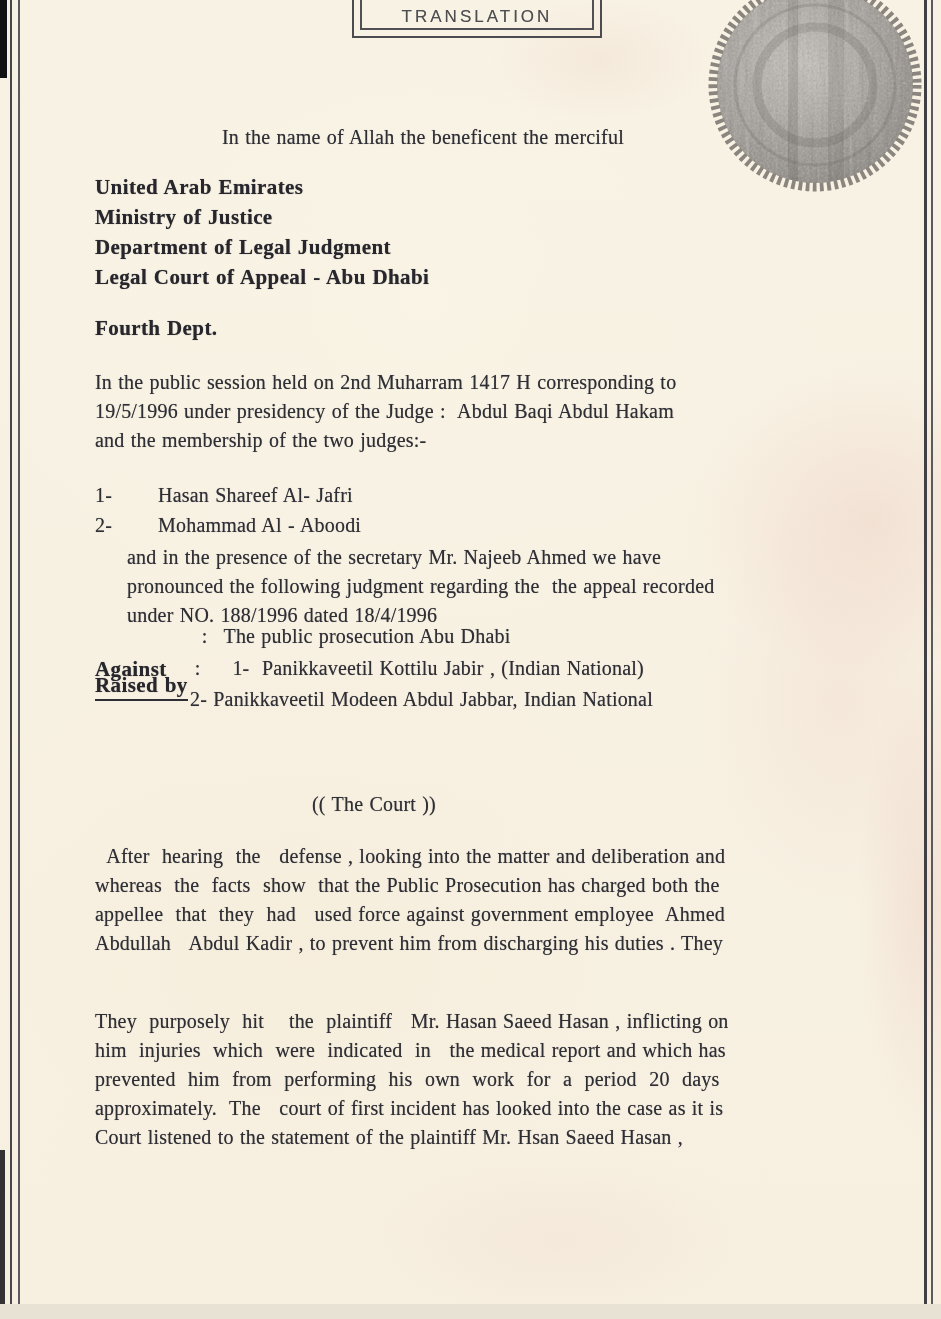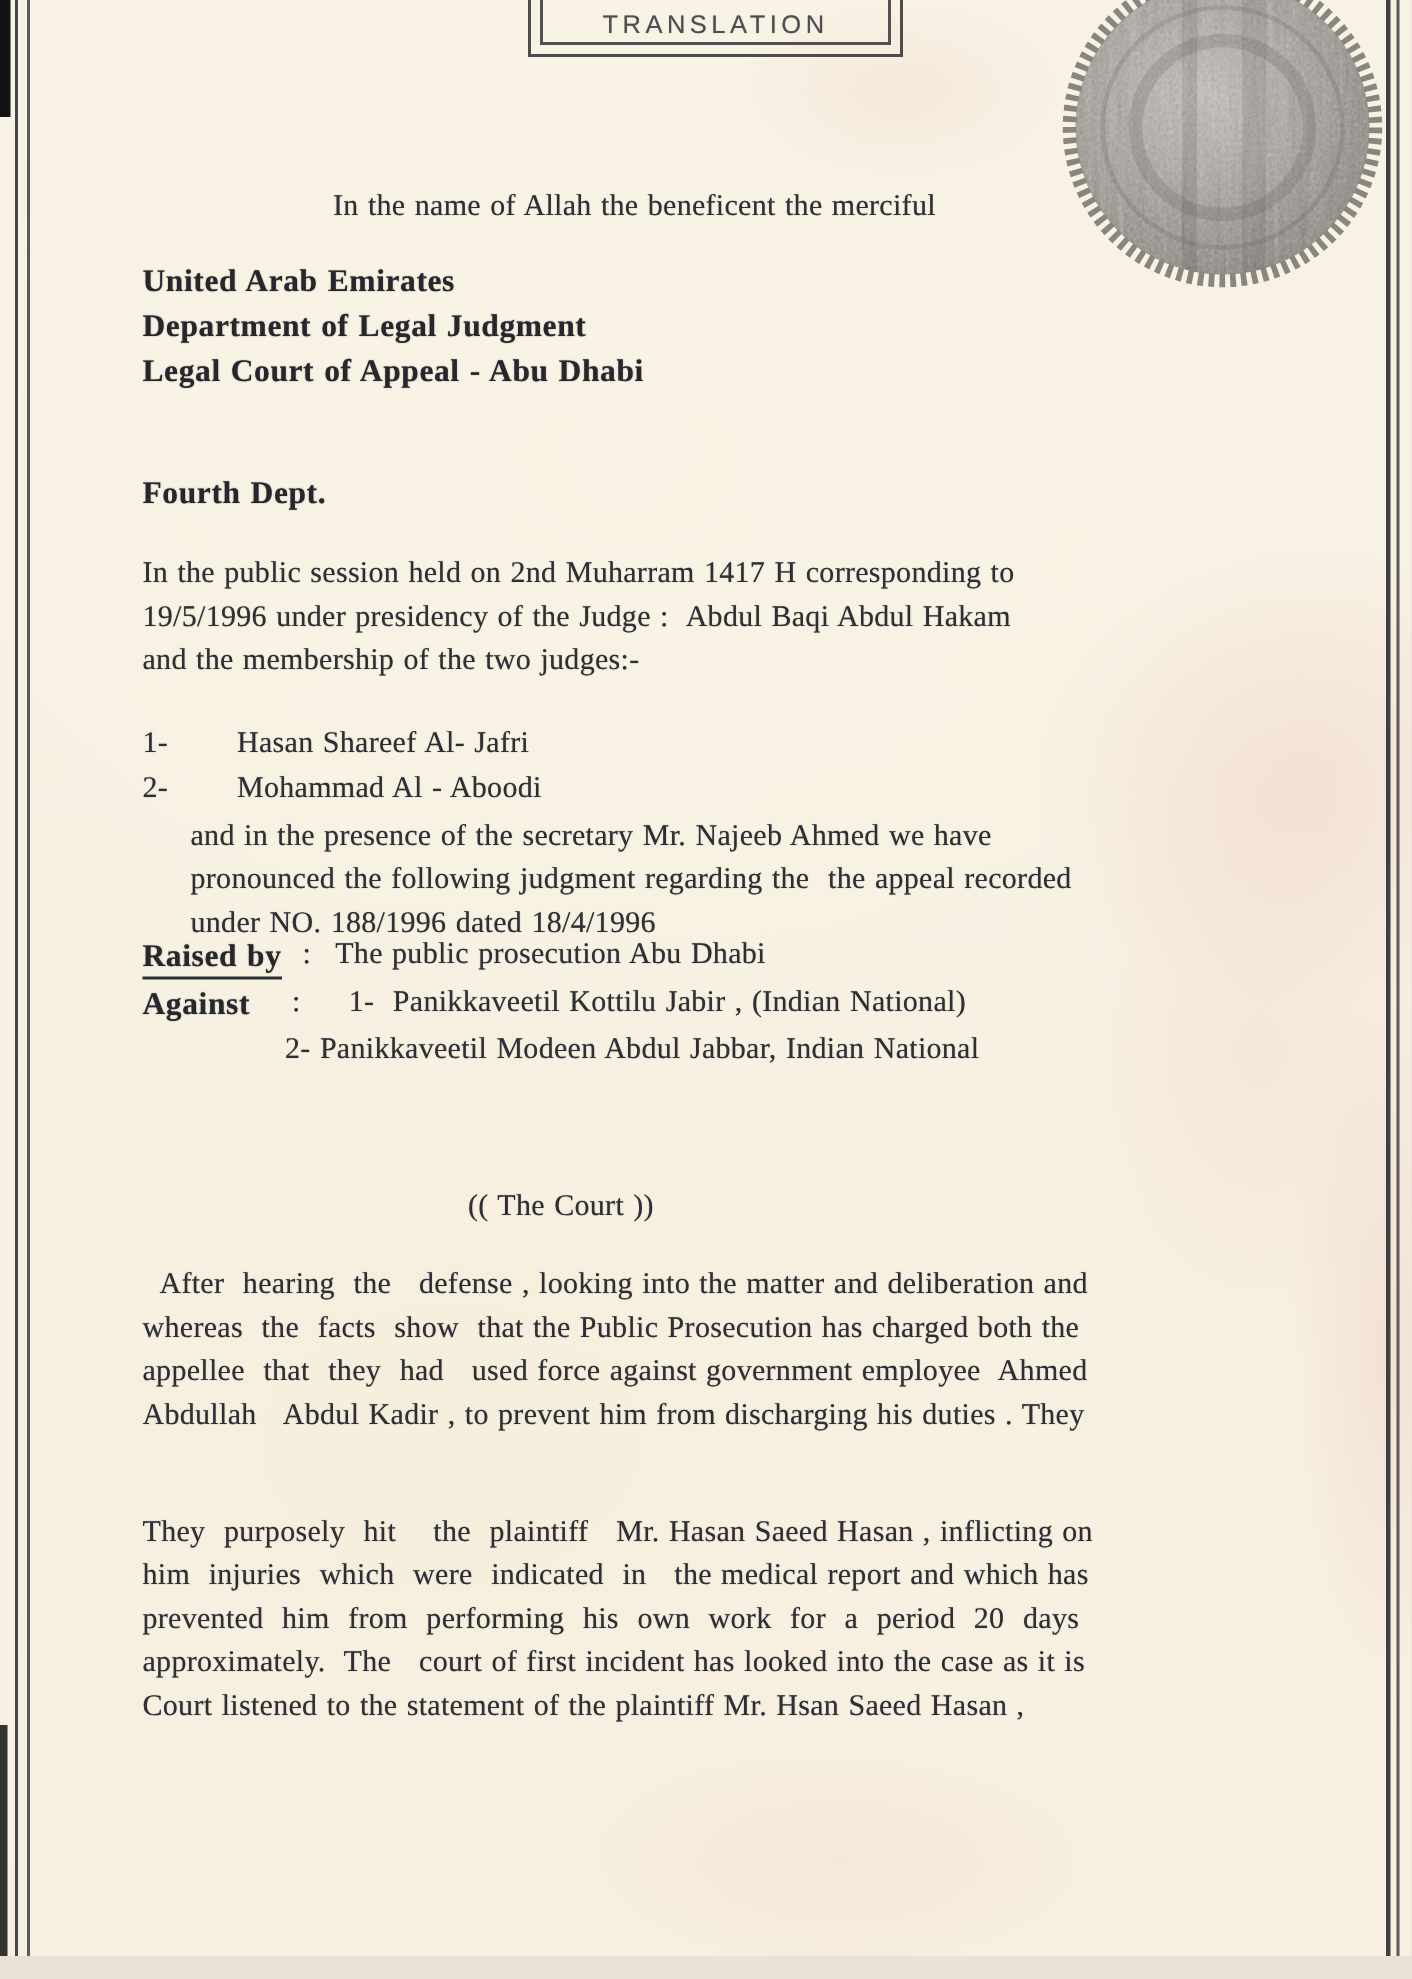--- a/index.html
+++ b/index.html
@@ -43,21 +43,21 @@
   .stamp-label{
     font-family:"Liberation Sans", sans-serif;
     font-size:17px;letter-spacing:3px;color:#4e4e52;
     text-shadow:0 0 0.6px rgba(78,78,82,0.5);
     padding-top:14px;
   }
   
   .vline,.hline{position:absolute;background:#46464b;}
   
   .row{display:flex;white-space:pre;}
-  .underlined{border-bottom:2.5px solid #2e2e35;padding-bottom:1px;}
+  .underlined{border-bottom:2.5px solid #2e2e35;padding-bottom:1px;margin-top:48px;}
 </style>
 </head>
 <body>
 
 <div class="page">
 
   <svg class="abs" style="left:700px;top:-30px;" width="230" height="230" viewBox="0 0 230 230">
     <defs>
       <radialGradient id="sealGrad" cx="42%" cy="38%" r="70%">
         <stop offset="0%" stop-color="#c6c1ba"></stop>
@@ -98,20 +98,21 @@
   <div class="stamp-outer">
     <div class="stamp-inner">
       <span class="stamp-label">TRANSLATION</span>
     </div>
   </div>
 
   <div class="abs t" style="left:222px;top:126px;">In the name of Allah the beneficent the merciful</div>
 
   <div class="abs t bold letterhead" style="left:95px;top:172px;">
     <div class="line">United Arab Emirates</div>
+    <div class="line">Ministry of Justice</div>
     <div class="line">Department of Legal Judgment</div>
     <div class="line">Legal Court of Appeal - Abu Dhabi</div>
   </div>
 
   <div class="abs t bold" style="left:95px;top:316px;font-size:21px;">Fourth Dept.</div>
 
   <div class="abs t" style="left:95px;top:368px;">
     <div class="line">In the public session held on 2nd Muharram 1417 H corresponding to</div>
     <div class="line">19/5/1996 under presidency of the Judge :  Abdul Baqi Abdul Hakam</div>
     <div class="line">and the membership of the two judges:-</div>

